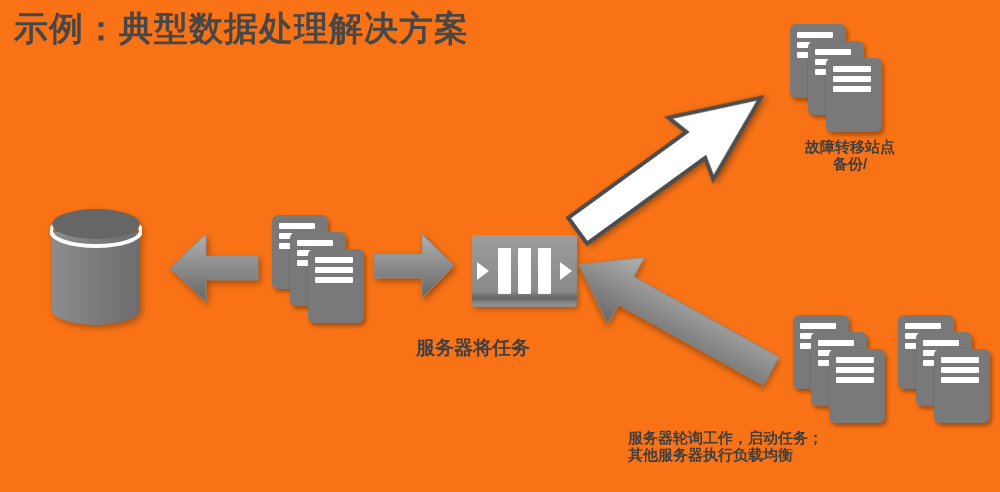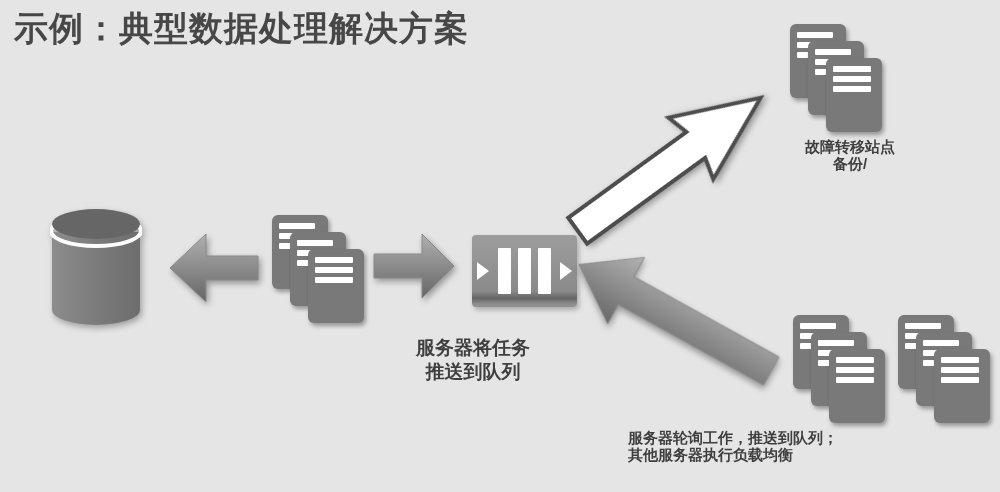--- a/index.html
+++ b/index.html
@@ -1,17 +1,17 @@
 <!DOCTYPE html>
 <html><head>
 <meta charset="utf-8">
 <style>
   html,body{margin:0;padding:0;background:#fff;}
   .canvas{
-    position:relative;width:1000px;height:492px;background:#e5e5e5;overflow:hidden;
+    position:relative;width:1000px;height:492px;background:#f97316;overflow:hidden;
     font-family:"Liberation Sans","DejaVu Sans",sans-serif;
   }
   .title{
     position:absolute;left:14px;top:6px;margin:0;
     font-size:34px;font-weight:bold;color:#474747;letter-spacing:1px;
   }
   .label{
     position:absolute;font-size:19px;font-weight:bold;color:#3f3f3f;
     text-align:center;line-height:24px;
   }
@@ -112,21 +112,20 @@
     <span class="tri"></span>
     <span class="bars">
         <i></i>
         <i></i>
         <i></i>
       </span>
     <span class="tri"></span>
   </div>
   <div class="label" style="left:398px;top:336px;width:150px">
     <div>服务器将任务</div>
-    <div>推送到队列</div>
   </div>
 
   <svg class="blockarrow rot-up-right" style="left:552px;top:122px" width="235" height="84" viewBox="0 0 235 84">
     <polygon points="4,26 150,26 144,4 230,42 144,80 150,58 4,58" fill="#ffffff" stroke="#4d4d4d" stroke-width="4"></polygon>
   </svg>
 
   <div class="docstack" style="left:790px;top:24px">
     <div class="doc d1">
         <i class="l1"></i>
         <i class="l2"></i>
@@ -187,17 +186,17 @@
         <i class="l3"></i>
       </div>
     <div class="doc d3 front">
         <i class="l1"></i>
         <i class="l2"></i>
         <i class="l3"></i>
       </div>
   </div>
 
   <div class="caption" style="left:628px;top:429px;width:300px">
-    <div>服务器轮询工作，推送到队列；</div>
+    <div>服务器轮询工作，启动任务；</div>
     <div>其他服务器执行负载均衡</div>
   </div>
 
 </div>
 
 </body></html>

